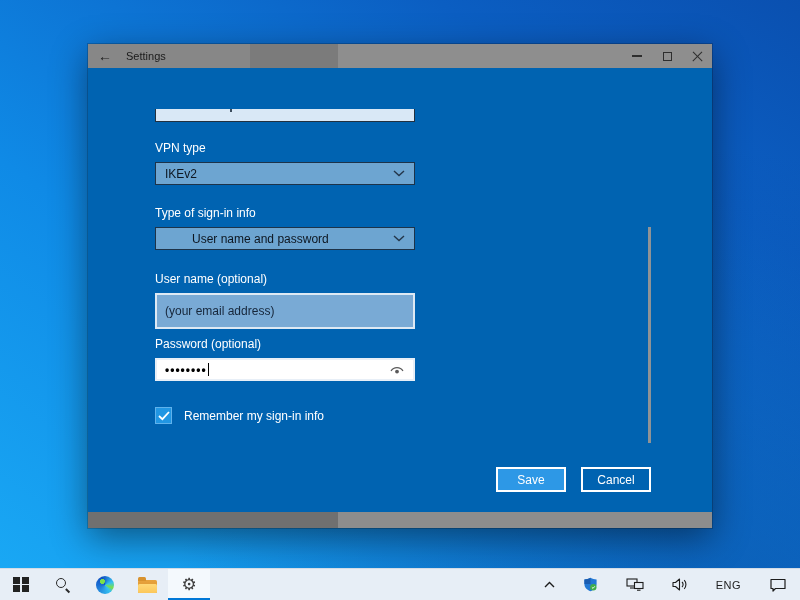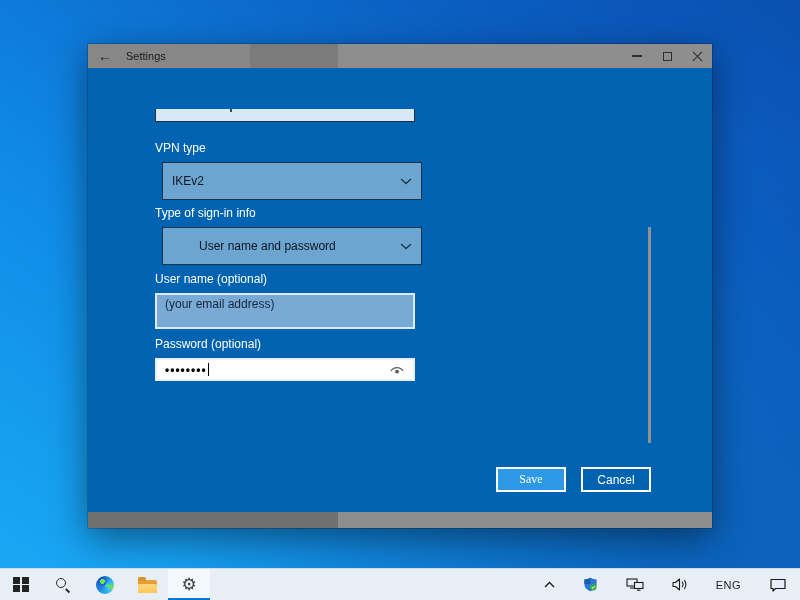--- a/index.html
+++ b/index.html
@@ -45,31 +45,31 @@
   .partial-input {
     position:absolute; left:67px; top:41px; width:260px; height:13px;
     background:#d9e8f6; border:1px solid #223140; border-top:none;
   }
   .partial-input .descender { position:absolute; left:74px; top:0; width:2px; height:3px; background:#3c4c5c; }
 
   .field-label { position:absolute; left:67px; font-size:12px; color:#fff; }
   .lbl-1{ top:73px; } .lbl-2{ top:138px; } .lbl-3{ top:204px; } .lbl-4{ top:269px; }
 
   .select-box {
-    position:absolute; left:67px; width:260px; height:38px;
+    position:absolute; left:67px; width:260px; height:23px;
     background:#6da5d1; border:1px solid #1d3349;
-    display:flex; align-items:center; padding:0 9px; font-size:12px; color:#0d1620;margin-left:7px;
+    display:flex; align-items:center; padding:0 9px; font-size:12px; color:#0d1620;
   }
   .sel-1{ top:94px; } .sel-2{ top:159px;padding-left:36px; }
   .select-box .chev { margin-left:auto; display:flex; }
 
   .text-box {
     position:absolute; left:67px; width:260px; height:23px;
     background:#79aad5; border:2px solid #dde9f4;
-    display:flex; align-items:flex-end; padding:16px 8px; font-size:12px; color:#16263a;
+    display:flex; align-items:center; padding:16px 8px; font-size:12px; color:#16263a;
   }
   .txt-1{ top:225px; }
   .pwd-box {
     position:absolute; left:67px; top:290px; width:260px; height:23px;
     background:#ffffff; border:2px solid #e8eff7;
     display:flex; align-items:center; padding:0 8px; font-size:13px; color:#000;
   }
   .pwd-dots { font-weight:700; letter-spacing:1px; font-size:12px; }
   .caret { width:1px; height:13px; background:#000; margin-left:1px; }
   .reveal { margin-left:auto; display:flex; }
@@ -79,21 +79,21 @@
     width:17px; height:17px; background:#2196e3; border:1px solid #5fb2ec;
     display:flex; align-items:center; justify-content:center;
   }
   .checkbox-label { margin-left:12px; font-size:12px; color:#fff; }
 
   .btn {
     position:absolute; top:399px; width:70px; height:25px;
     border:2px solid #ffffff; color:#fff; font-size:12px;
     display:flex; align-items:center; justify-content:center;
   }
-  .btn-save { left:408px; background:#2d98e6;font-family:Liberation Serif, serif; }
+  .btn-save { left:408px; background:#2d98e6; }
   .btn-cancel { left:493px; background:transparent; }
 
   .scrollbar-thumb {
     position:absolute; left:560px; top:159px; width:3px; height:216px; background:#8f9396;
   }
 
   .bottom-strip {
     height:16px;
     background:linear-gradient(to right, #707070 0%, #707070 40%, #8d8d8d 40%, #8d8d8d 100%);
   }
@@ -199,20 +199,28 @@
         <span class="pwd-dots">••••••••</span>
         <span class="caret"></span>
         <span class="reveal">
           <svg class="ticon" width="16" height="11" viewBox="0 0 16 11">
             <path d="M2 7 A7 7 0 0 1 14 7" fill="none" stroke="#5a5a5a" stroke-width="1.2"></path>
             <circle cx="8" cy="7.6" r="1.9" fill="#5a5a5a"></circle>
           </svg>
         </span>
       </div>
 
+      <div class="checkbox-row">
+        <div class="checkbox">
+          <svg class="ticon" width="12" height="10" viewBox="0 0 12 10">
+            <polyline points="1,5 4.4,8.2 11,1" fill="none" stroke="#ffffff" stroke-width="1.8"></polyline>
+          </svg>
+        </div>
+        <div class="checkbox-label">Remember my sign-in info</div>
+      </div>
 
       <div class="btn btn-save">Save</div>
       <div class="btn btn-cancel">Cancel</div>
 
       <div class="scrollbar-thumb"></div>
     </div>
 
     <div class="bottom-strip"></div>
   </div>
 

